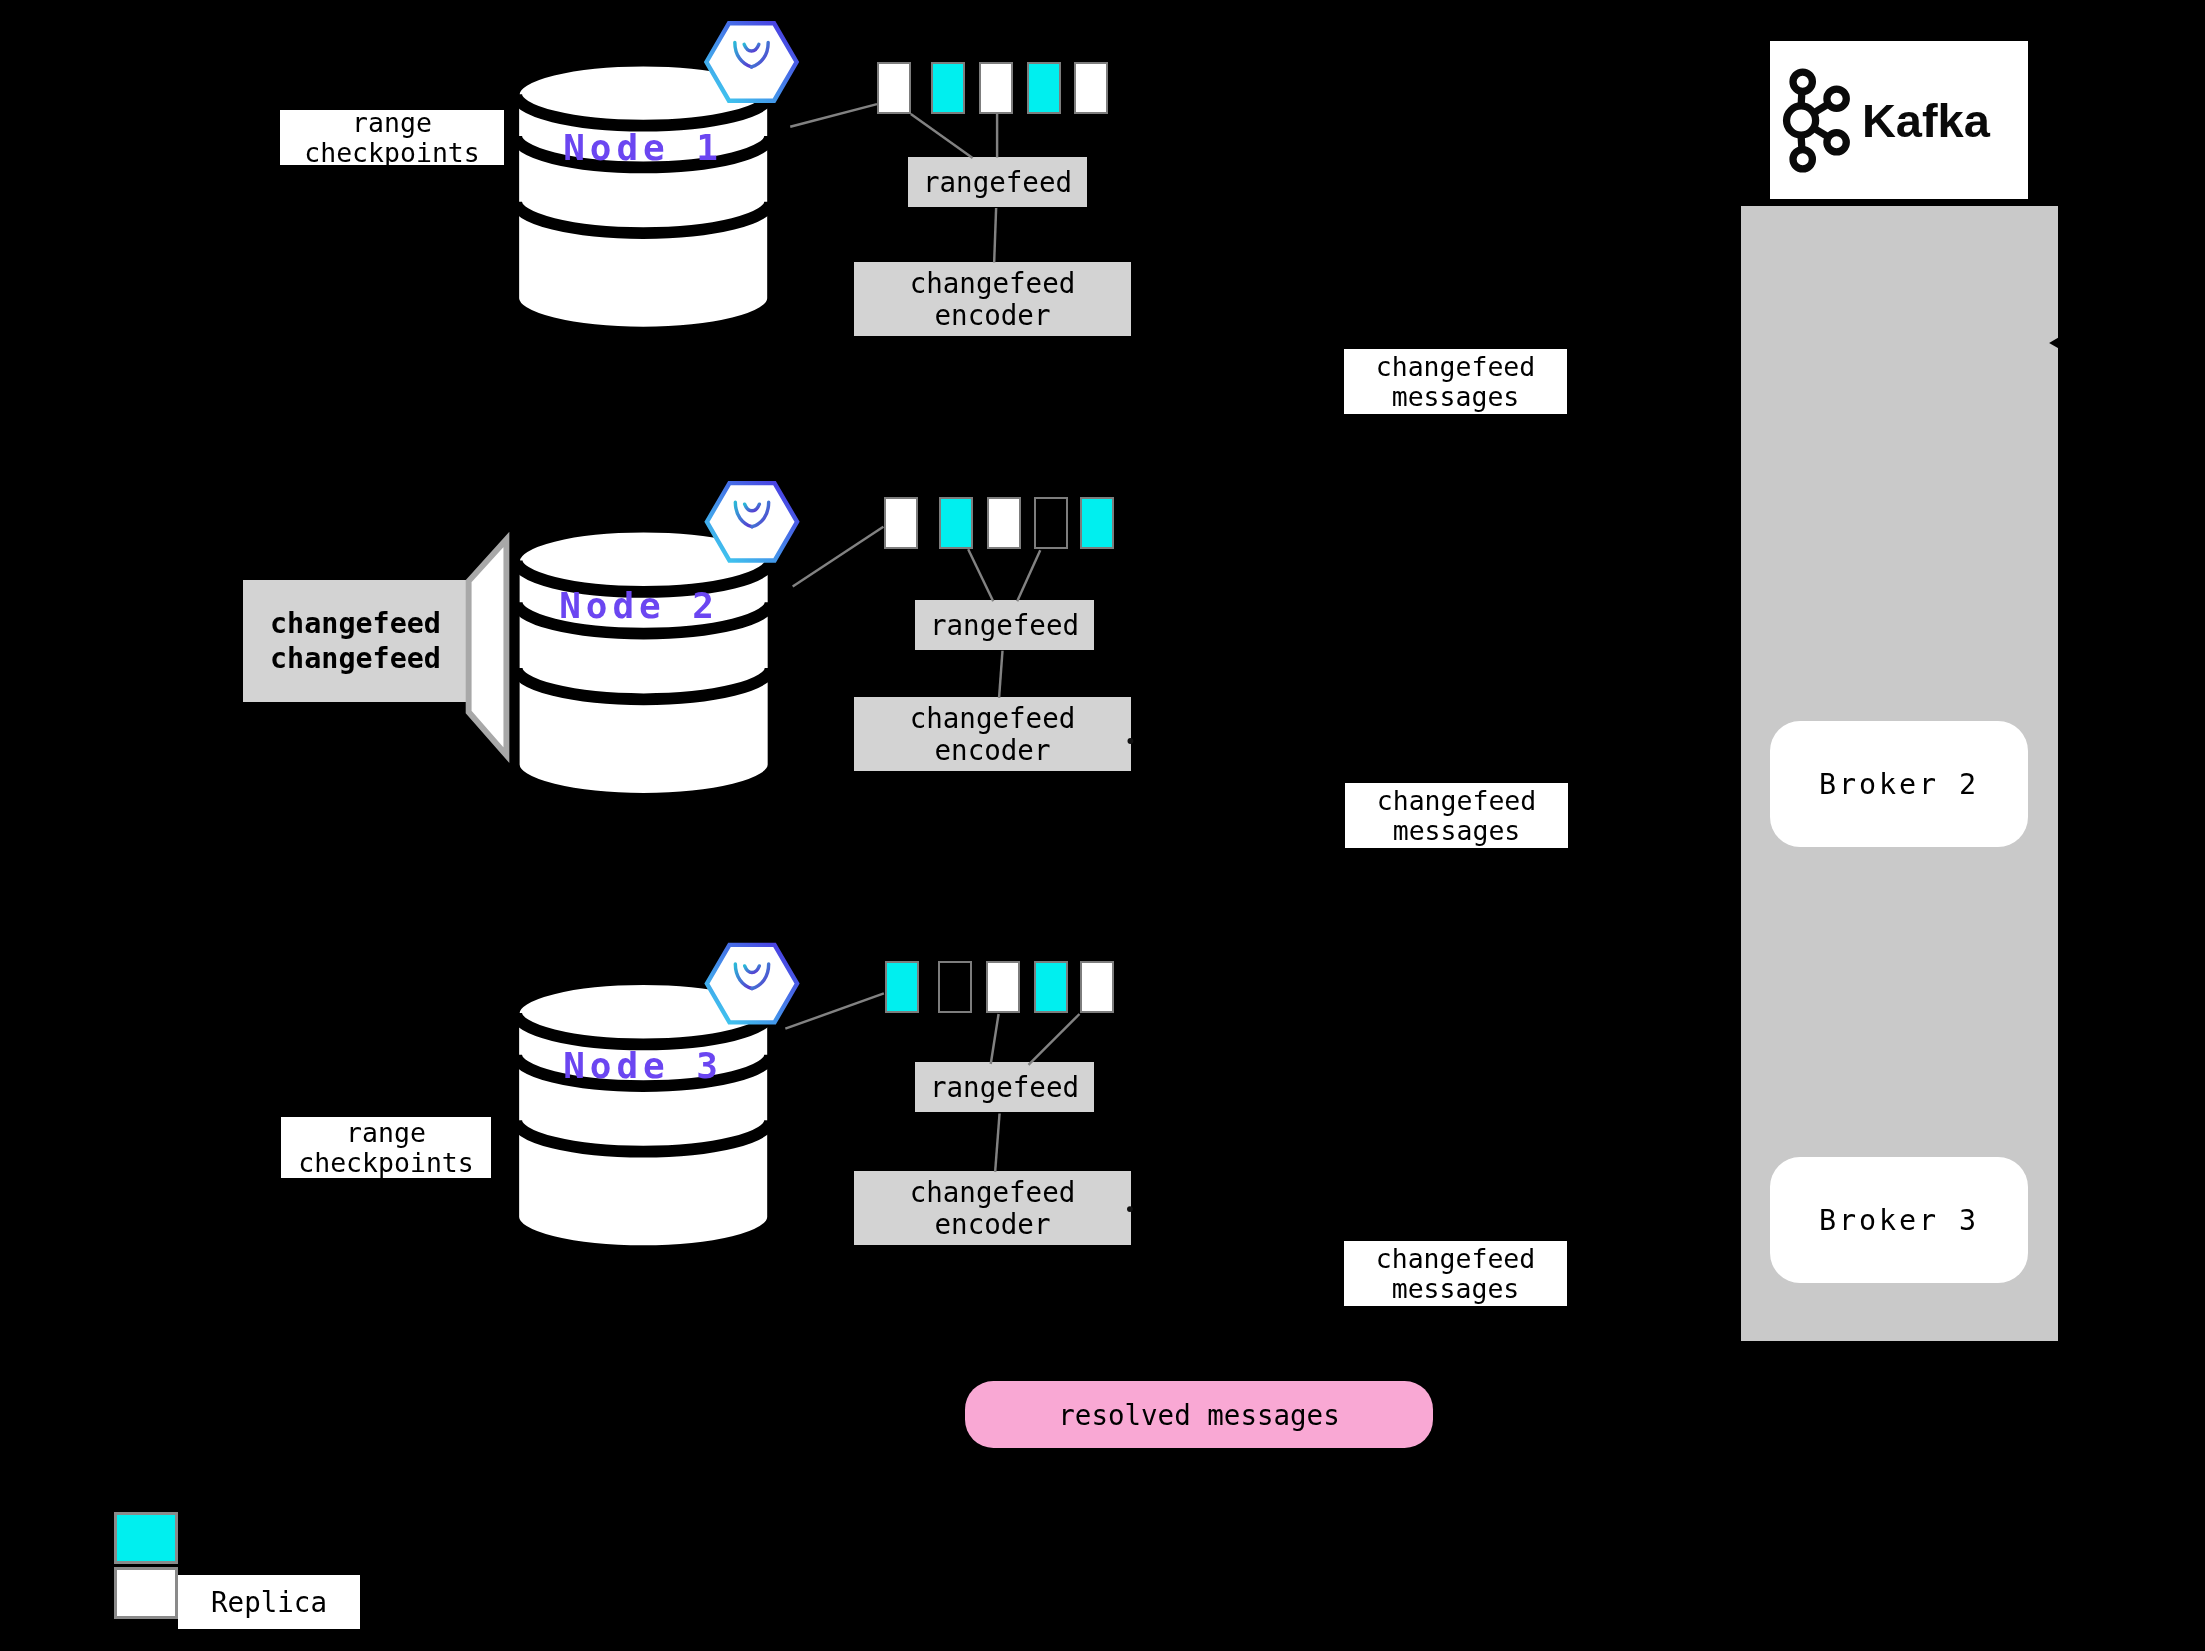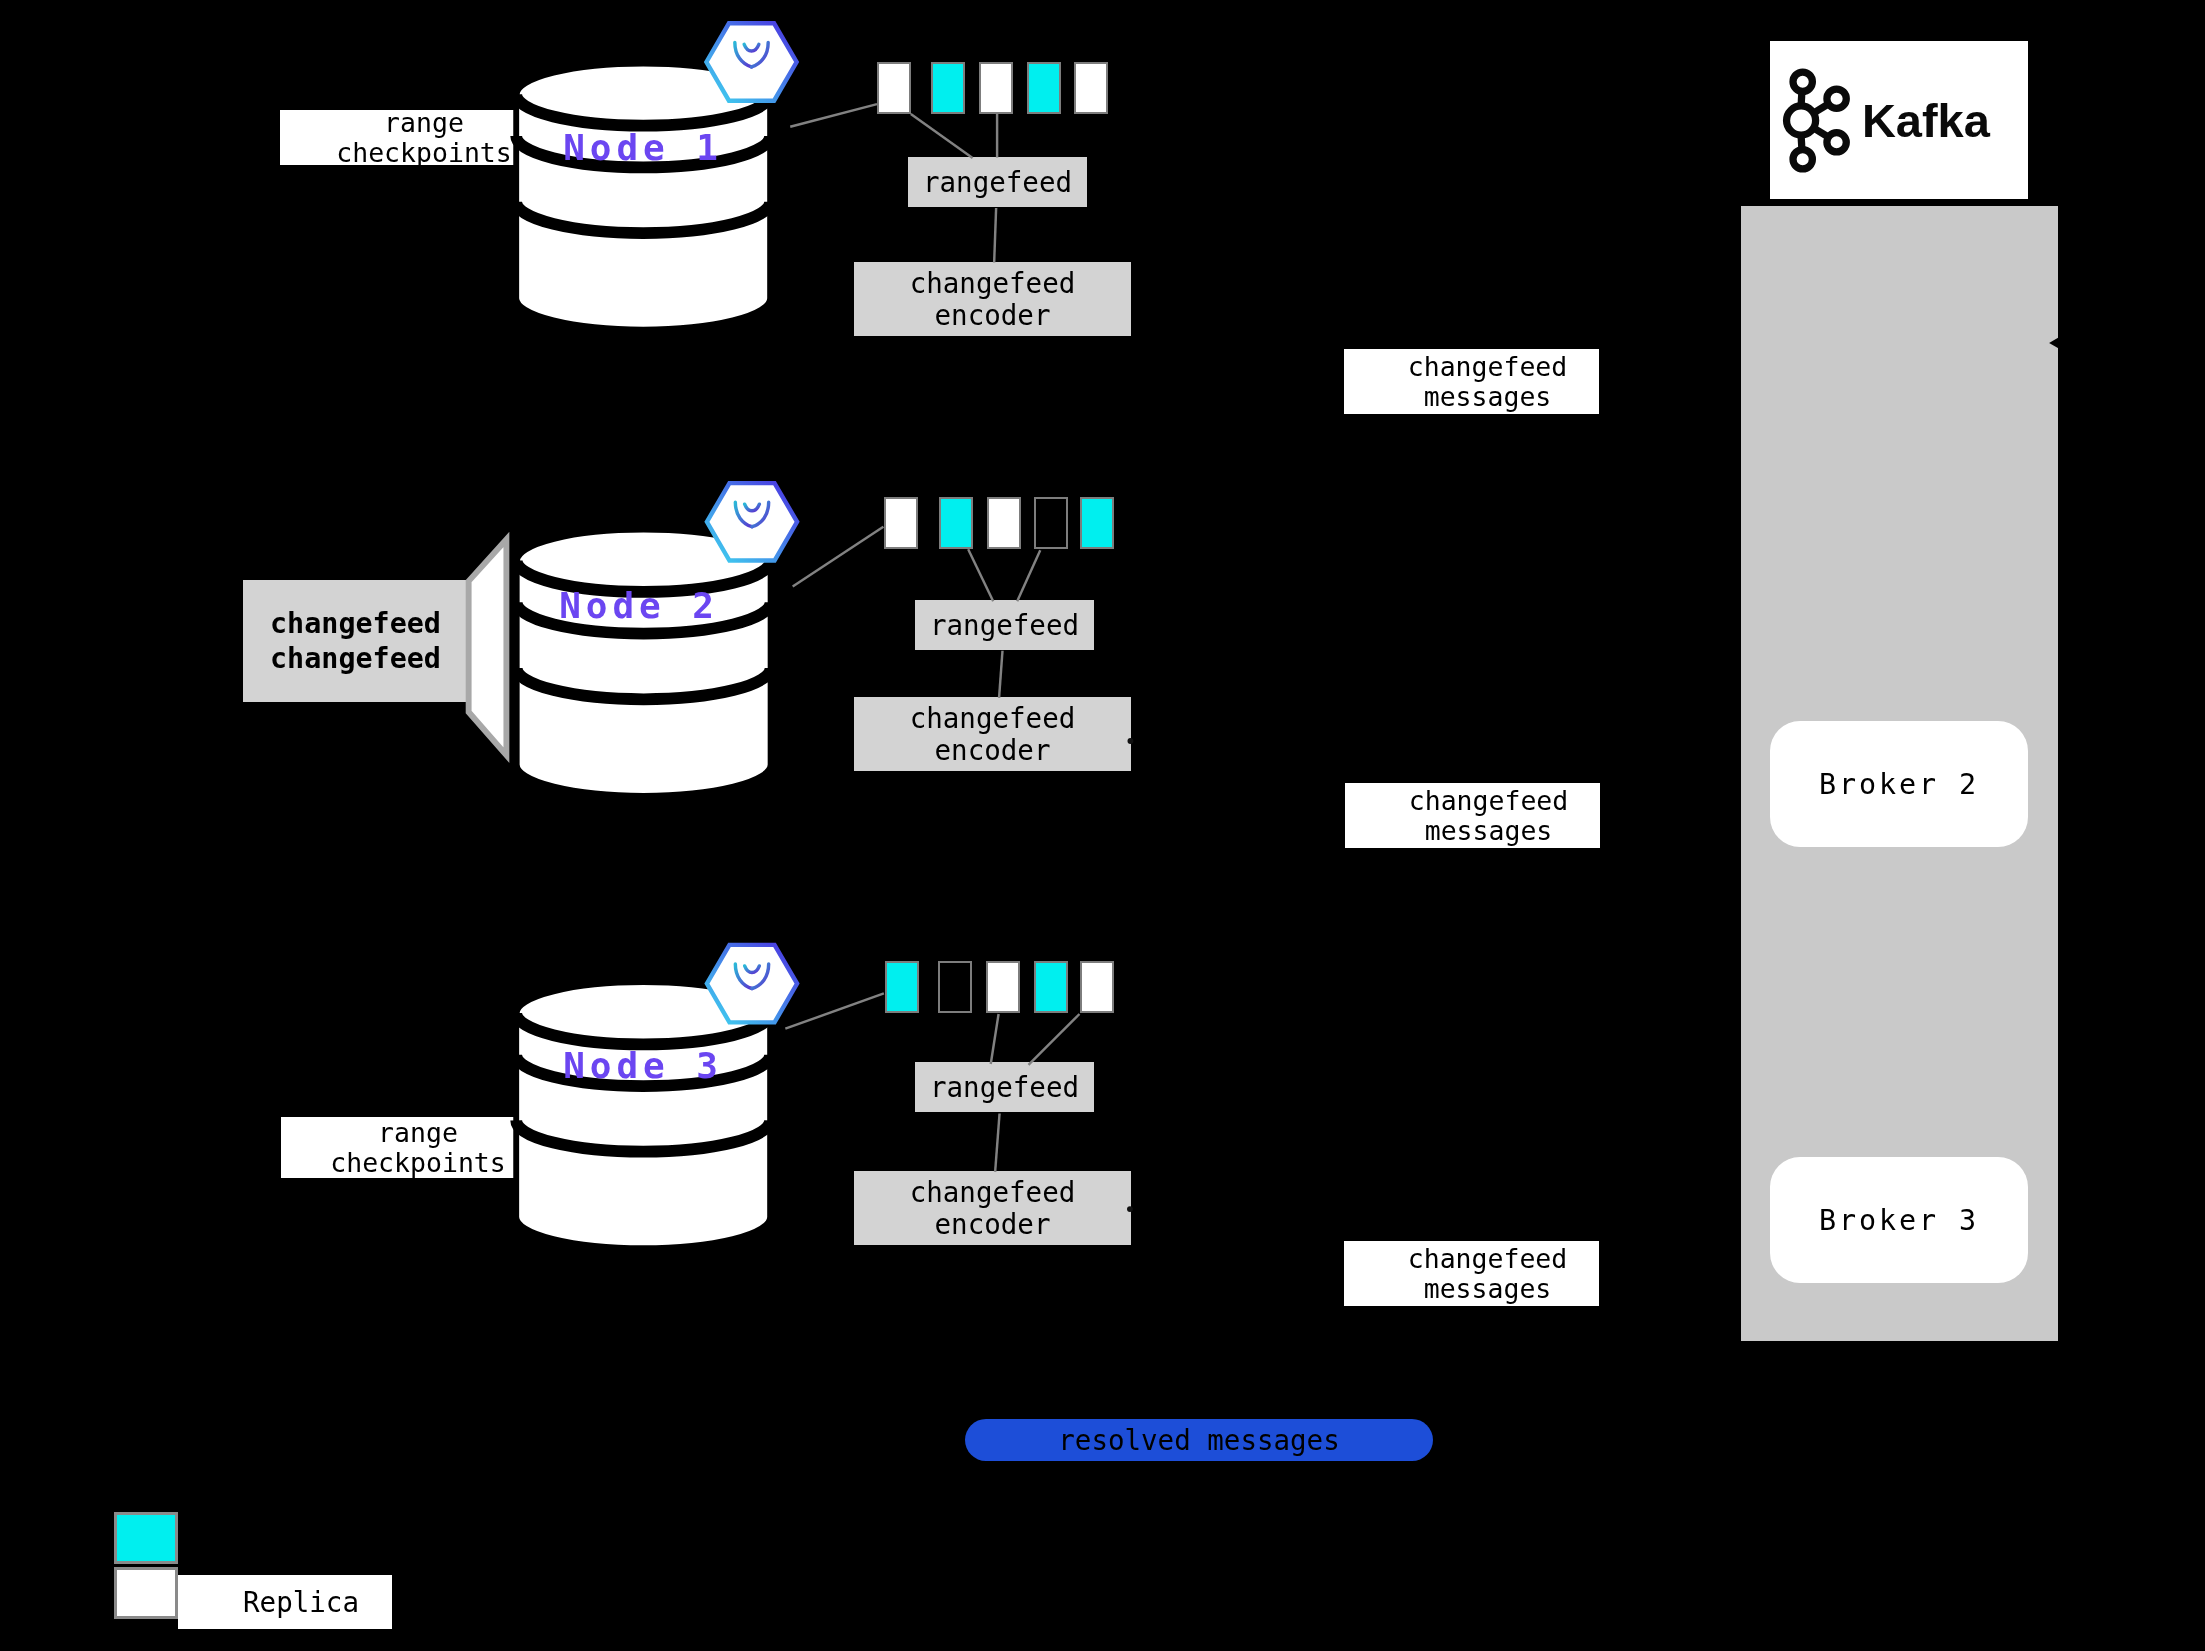--- a/index.html
+++ b/index.html
@@ -8,21 +8,21 @@
     --node_label:#6b46f1; --door_border:#a8a8a8; --text:#000000;
   }
   html,body{margin:0;padding:0;background:#000;}
   .canvas{position:relative;width:2205px;height:1652px;background:var(--bg);
           overflow:hidden;font-family:"DejaVu Sans Mono",monospace;color:var(--text);}
   .abs{position:absolute;}
   .layer1{z-index:1;}
   .svglayer{position:absolute;left:0;top:0;z-index:2;pointer-events:none;}
   .layer3{z-index:3;}
 
-  .whitebox{background:#fff;display:flex;flex-direction:column;align-items:center;justify-content:center;padding-left:32px;}
+  .whitebox{background:#fff;display:flex;flex-direction:column;align-items:center;justify-content:center;}
   .graybox{background:var(--panel_gray);display:flex;flex-direction:column;align-items:center;justify-content:center;}
   .ln{font-size:26.5px;line-height:30px;white-space:pre;}
   .big{font-size:27.5px;line-height:32px;}
 
   
   .rc1{left:280px;top:110px;width:224px;height:55px;}
   .rc3{left:281px;top:1117px;width:210px;height:61px;}
   .coord{left:243px;top:580px;width:225px;height:122px;font-weight:bold;}
   .coord .ln{font-size:28.4px;line-height:35px;}
 
@@ -54,21 +54,21 @@
   
   .kafkabox{left:1770px;top:41px;width:258px;height:158px;background:#fff;
             display:flex;align-items:center;justify-content:flex-start;text-align:center;}
   .kwordmark{font-family:"Liberation Sans",sans-serif;font-weight:bold;font-size:47px;color:#0a0a0a;margin-left:3.9px;}
   .kcontainer{left:1741px;top:206px;width:317px;height:1135px;background:var(--kafka_gray);}
   .broker{width:258px;height:126px;background:#fff;border-radius:30px;
           display:flex;align-items:center;justify-content:center;font-size:28.4px;letter-spacing:2.9px;}
   .b1{left:1770px;top:289px;} .b2{left:1770px;top:721px;} .b3{left:1770px;top:1157px;text-align:center;}
 
   
-  .resolved{left:965px;top:1419px;width:468px;height:42px;background:#1d4ed8;border-radius:28.4px;
+  .resolved{left:965px;top:1381px;width:468px;height:67px;background:#f9a8d4;border-radius:28.4px;
             display:flex;align-items:center;justify-content:center;font-size:27.5px;}
   .swatch{width:64px;height:52px;border:3.9px solid #8a8a8a;box-sizing:border-box;}
   .sw1{left:114px;top:1512px;} .sw2{left:114px;top:1567px;}
   .swatch[data-kind="leaseholder"]{background:var(--leaseholder);}
   .swatch[data-kind="replica"]{background:var(--replica);}
   .legbox1{left:178px;top:1508px;width:226px;height:68px;}
   .legbox2{left:178px;top:1575px;width:182px;height:54px;}
   .legbox1 .ln,.legbox2 .ln{font-size:27.5px;}
 </style>
 </head>

